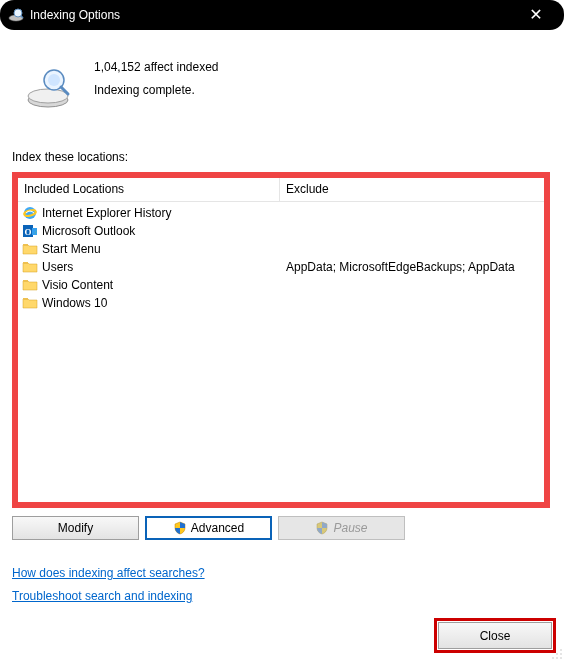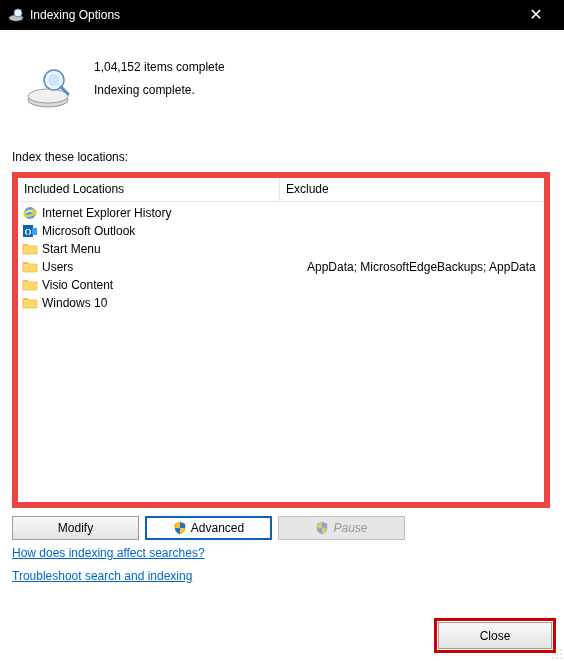--- a/index.html
+++ b/index.html
@@ -17,20 +17,21 @@
       position: relative;
     }
     .titlebar {
       background: #000;
       color: #fff;
       height: 30px;
       display: flex;
       align-items: center;
       padding: 0 8px;
       justify-content: space-between;
+      border-radius: 14px;
     }
     .titlebar-left {
       display: flex;
       align-items: center;
       gap: 6px;
     }
     .close-btn {
       width: 40px;
       height: 30px;
       display: flex;
@@ -99,34 +100,33 @@
       display: flex;
       align-items: center;
       gap: 4px;
       padding-left: 4px;
     }
     .row-exclude {
       flex: 1;
       padding-left: 6px;
       white-space: nowrap;
       overflow: hidden;
-      margin-left: 21px;
     }
     .item-icon {
       width: 16px;
       height: 16px;
       display: inline-flex;
       align-items: center;
       justify-content: center;
       flex-shrink: 0;
     }
     .button-row {
       display: flex;
       gap: 6px;
-      margin-bottom: 2px;
+      margin-bottom: 22px;
     }
     .btn {
       width: 127px;
       height: 24px;
       background: linear-gradient(#f8f8f8, #e3e3e3);
       border: 1px solid #9e9e9e;
       font-family: inherit;
       font-size: 12px;
       display: inline-flex;
       align-items: center;
@@ -210,21 +210,21 @@
     <div class="index-icon">
       <svg width="48" height="42" viewBox="0 0 48 42">
         <ellipse cx="22" cy="34" rx="20" ry="7" fill="#d8d8d8" stroke="#909090" stroke-width="1"></ellipse>
         <ellipse cx="22" cy="30" rx="20" ry="7" fill="#f0f0f0" stroke="#a0a0a0" stroke-width="1"></ellipse>
         <circle cx="28" cy="14" r="10" fill="#eaf4ff" stroke="#5a8bc0" stroke-width="1.5"></circle>
         <circle cx="28" cy="14" r="6" fill="#cfe5ff"></circle>
         <line x1="35" y1="21" x2="42" y2="28" stroke="#5a8bc0" stroke-width="3" stroke-linecap="round"></line>
       </svg>
     </div>
     <div class="status-text">
-      <div>1,04,152 items complete</div>
+      <div>1,04,152 affect indexed</div>
       <div>Indexing complete.</div>
     </div>
   </div>
 
   <div class="section-label">Index these locations:</div>
 
   <div class="list-container">
     <div class="list-header">
       <div class="header-col col-included">Included Locations</div>
       <div class="header-col col-exclude">Exclude</div>

